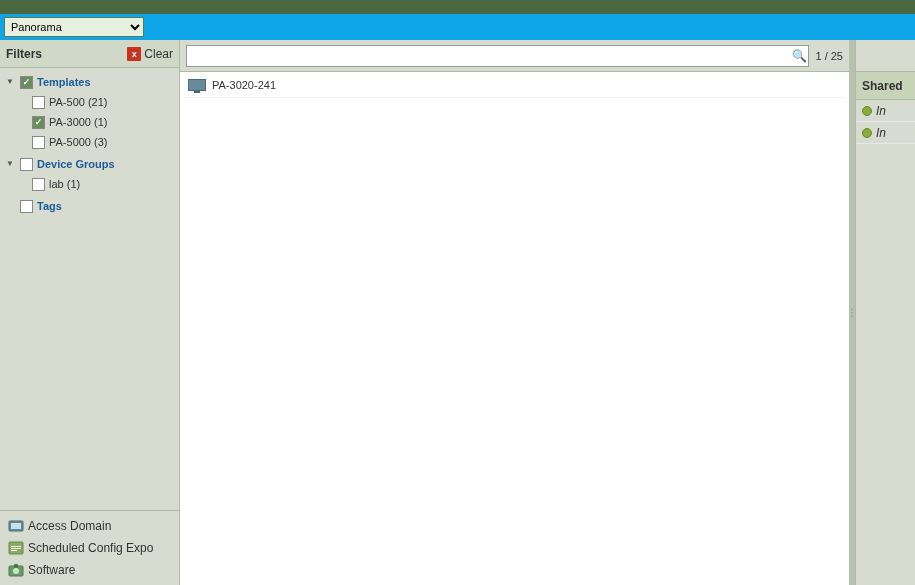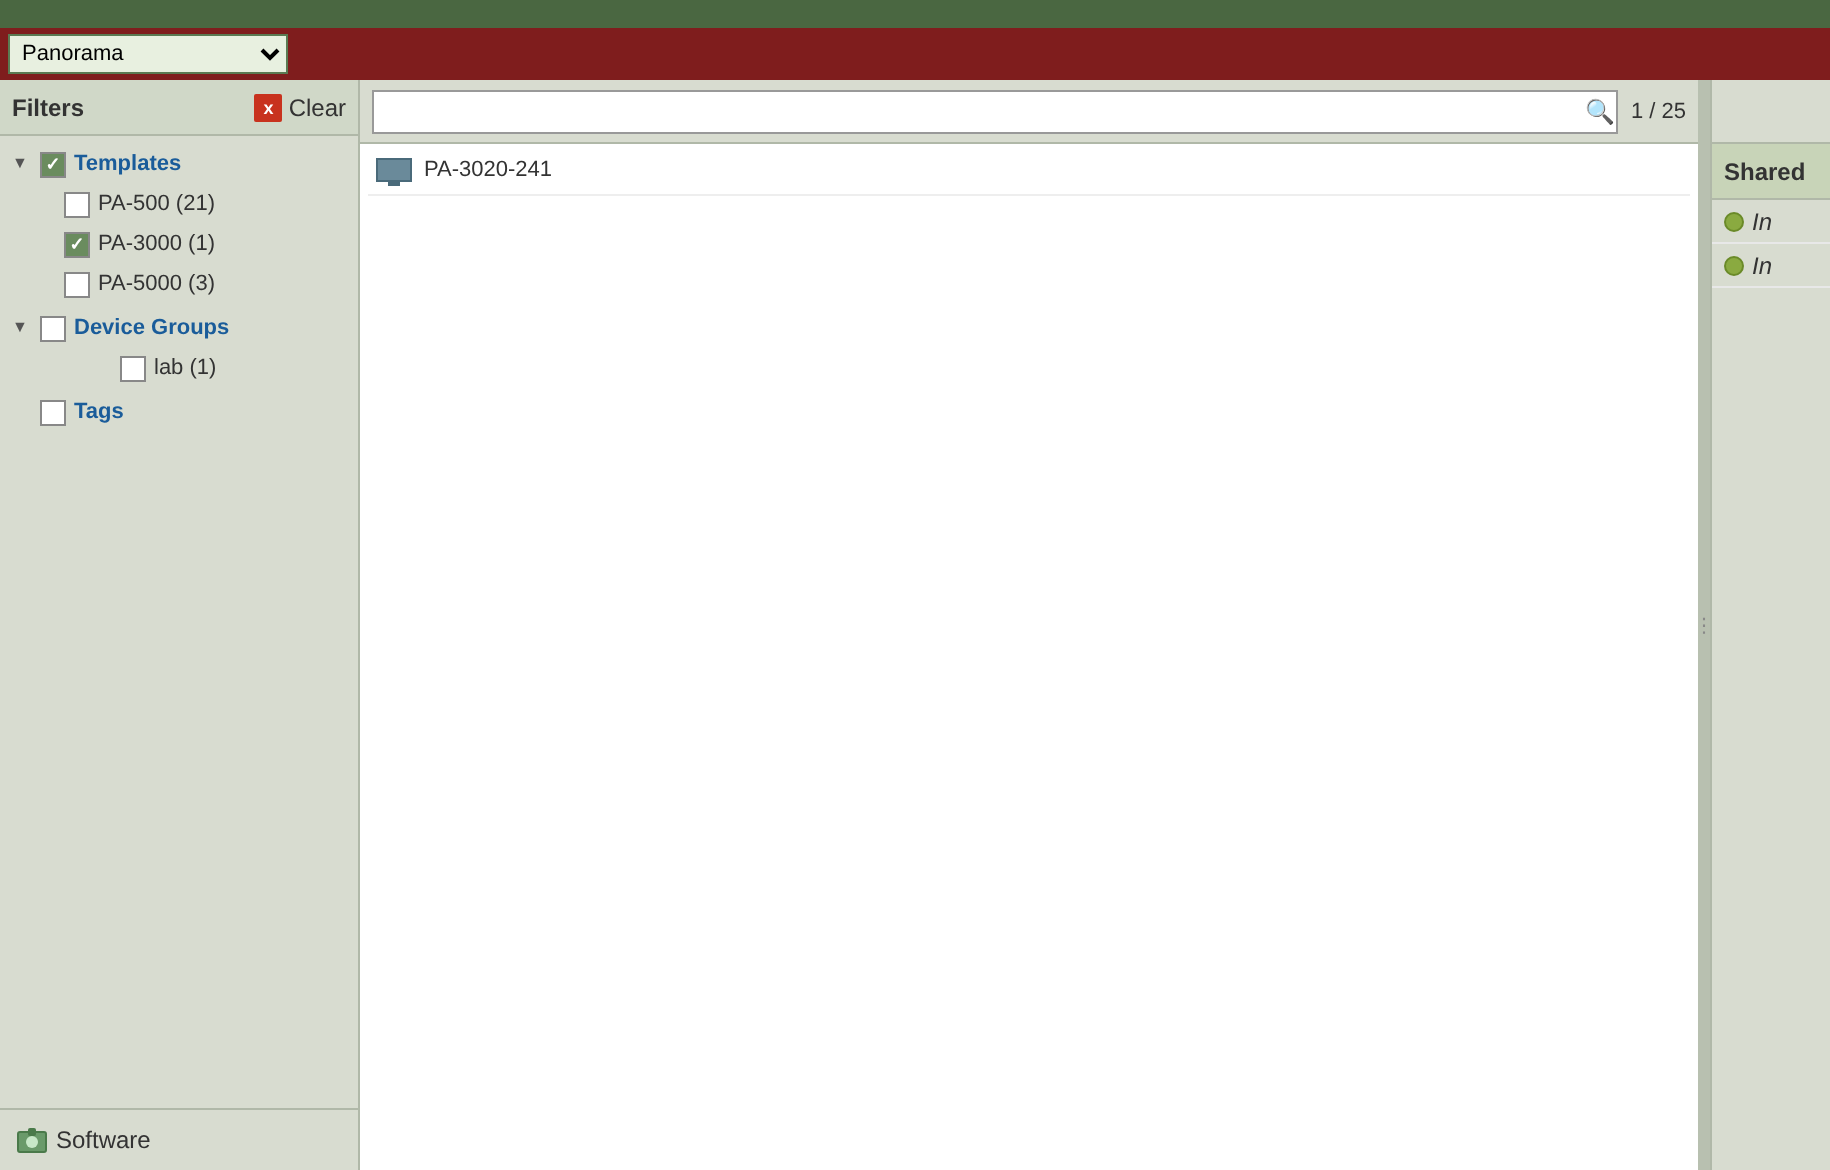--- a/index.html
+++ b/index.html
@@ -9,21 +9,21 @@
     .top-bar {
       background: #4a6741;
       height: 14px;
       width: 100%;
     }
 
     
     .context-row {
       display: flex;
       align-items: center;
-      background: #7f1d1d;
+      background: #0ea5e9;
       height: 26px;
       padding: 2px 4px;
     }
     .context-select {
       width: 140px;
       height: 20px;
       font-size: 11px;
       border: 1px solid #5a7a52;
       background: #e8f0e0;
       color: #000;
@@ -141,21 +141,21 @@
       font-size: 11px;
       font-weight: bold;
     }
     .tree-item-label.black {
       color: #333;
       font-weight: normal;
     }
 
     
     .indent-1 { padding-left: 16px; }
-    .indent-2 { padding-left: 28px; margin-left: 28px; }
+    .indent-2 { padding-left: 28px; }
 
     
     .sidebar-bottom {
       border-top: 1px solid #b0b8a8;
       padding: 4px 0;
     }
     .sidebar-bottom-item {
       display: flex;
       align-items: center;
       padding: 3px 8px;
@@ -380,20 +380,36 @@
           <span class="checkbox"></span>
           <span class="tree-item-label">Tags</span>
         </div>
       </div>
 
     </div>
 
     <div class="sidebar-bottom">
       <div class="sidebar-bottom-item">
         <svg class="sidebar-bottom-icon" viewBox="0 0 16 14" fill="none" xmlns="http://www.w3.org/2000/svg">
+          <rect x="1" y="2" width="14" height="10" rx="1" fill="#6a8a9a" stroke="#4a6a7a" stroke-width="1"></rect>
+          <rect x="3" y="4" width="10" height="6" fill="#c8e0ea"></rect>
+        </svg>
+        <span>Access Domain</span>
+      </div>
+      <div class="sidebar-bottom-item">
+        <svg class="sidebar-bottom-icon" viewBox="0 0 16 14" fill="none" xmlns="http://www.w3.org/2000/svg">
+          <rect x="1" y="1" width="14" height="12" rx="1" fill="#8aaa60" stroke="#6a8a40" stroke-width="1"></rect>
+          <rect x="3" y="5" width="10" height="1" fill="#fff"></rect>
+          <rect x="3" y="7" width="10" height="1" fill="#fff"></rect>
+          <rect x="3" y="9" width="6" height="1" fill="#fff"></rect>
+        </svg>
+        <span>Scheduled Config Expo</span>
+      </div>
+      <div class="sidebar-bottom-item">
+        <svg class="sidebar-bottom-icon" viewBox="0 0 16 14" fill="none" xmlns="http://www.w3.org/2000/svg">
           <rect x="1" y="3" width="14" height="10" rx="1" fill="#6a9a6a" stroke="#4a7a4a" stroke-width="1"></rect>
           <circle cx="8" cy="8" r="3" fill="#c8e8c8"></circle>
           <rect x="6" y="1" width="4" height="4" rx="1" fill="#4a7a4a"></rect>
         </svg>
         <span>Software</span>
       </div>
     </div>
 
   </div>
 

